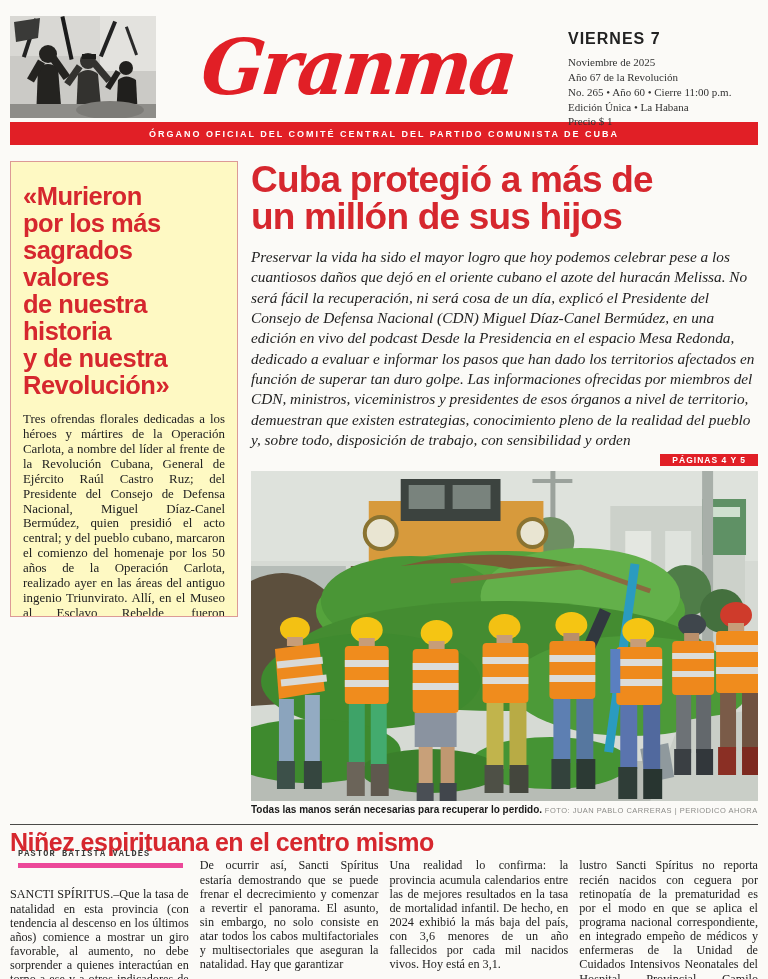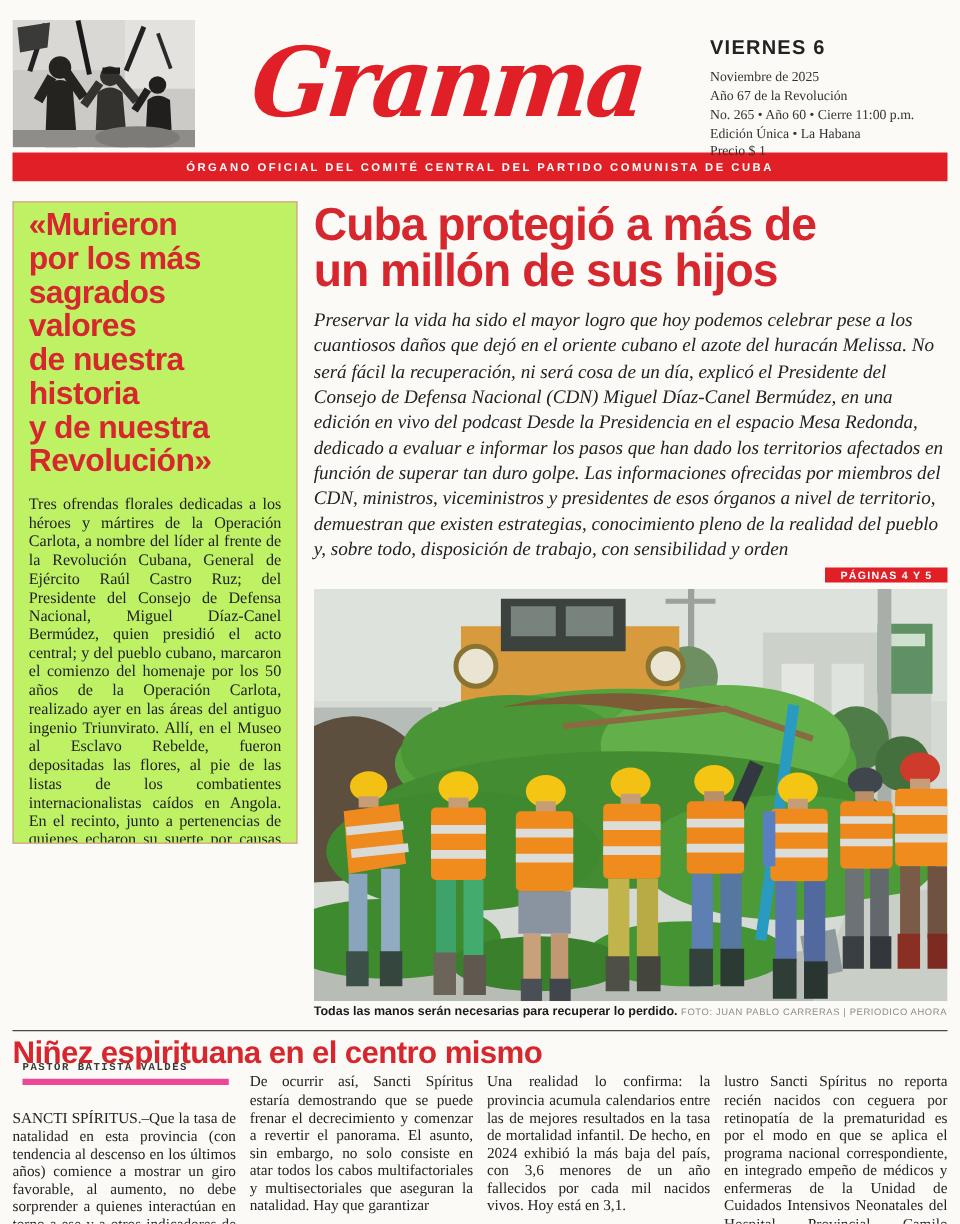--- a/index.html
+++ b/index.html
@@ -41,22 +41,22 @@
     display:flex;align-items:center;justify-content:center;
   }
   .tagline-bar span{
     color:#fff;font-family:"Liberation Sans",sans-serif;font-weight:bold;
     font-size:9px;letter-spacing:2px;
   }
   
   .main-row{display:flex;margin-top:16px;gap:13px;}
   .left-col{flex:0 0 228px;}
   .left-box{
-    border:1px solid #dc9a96;background:#bef264;
-    padding:5px 12px 12px 12px;height:514px;overflow:hidden;
+    border:1px solid #dc9a96;background:#fef9c3;
+    padding:21px 12px 12px 12px;height:456px;overflow:hidden;
   }
   .left-headline{
     font-family:"Liberation Sans",sans-serif;font-weight:bold;
     color:var(--headline-red);
     font-size:25.5px;line-height:1.06;letter-spacing:-0.5px;
     white-space:pre-line;
   }
   .left-body{
     margin-top:13px;font-size:12.9px;line-height:1.155;
     text-align:justify;color:#222;
@@ -142,21 +142,21 @@
 
       <rect x="0" y="88" width="146" height="14" fill="#8e8d89"></rect>
       <ellipse cx="30" cy="92" rx="26" ry="8" fill="#77766ف" opacity="0"></ellipse>
       <ellipse cx="100" cy="94" rx="34" ry="9" fill="#7c7b77"></ellipse>
     </svg>
   </div>
   <div class="logo-wrap">
     <div class="logo">Granma</div>
   </div>
   <div class="mast-info">
-    <div class="mast-weekday">VIERNES 6</div>
+    <div class="mast-weekday">VIERNES 7</div>
     <div class="mast-lines">
         <p>Noviembre de 2025</p>
         <p>Año 67 de la Revolución</p>
         <p>No. 265 • Año 60 • Cierre 11:00 p.m.</p>
         <p>Edición Única • La Habana</p>
         <p>Precio $ 1</p>
       </div>
   </div>
 </header>
 

